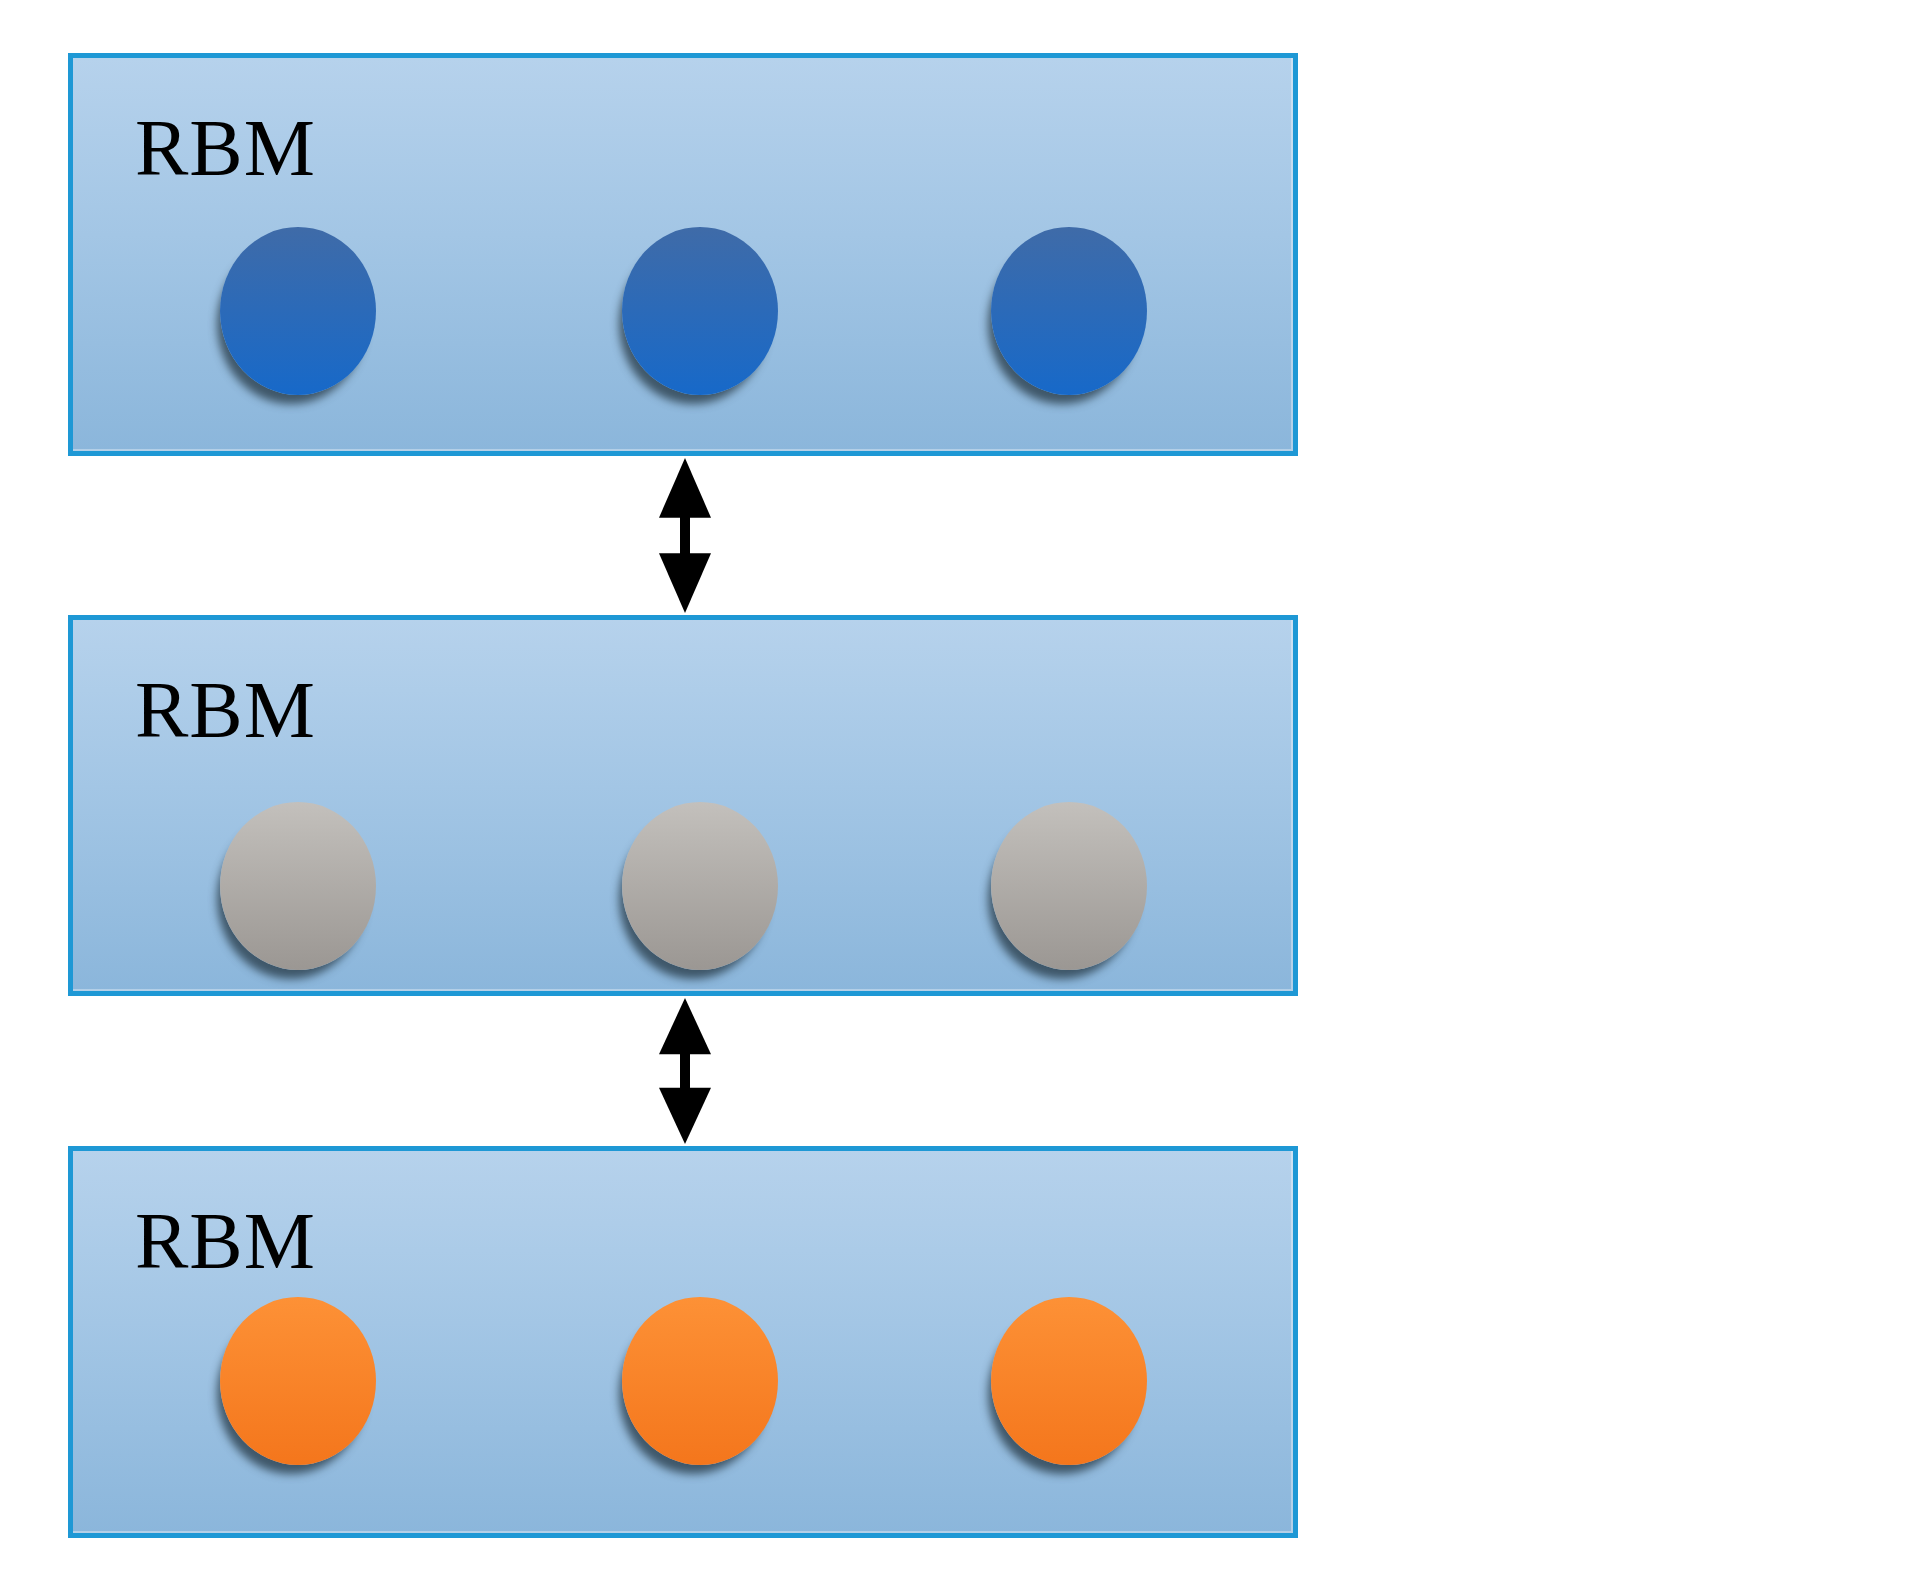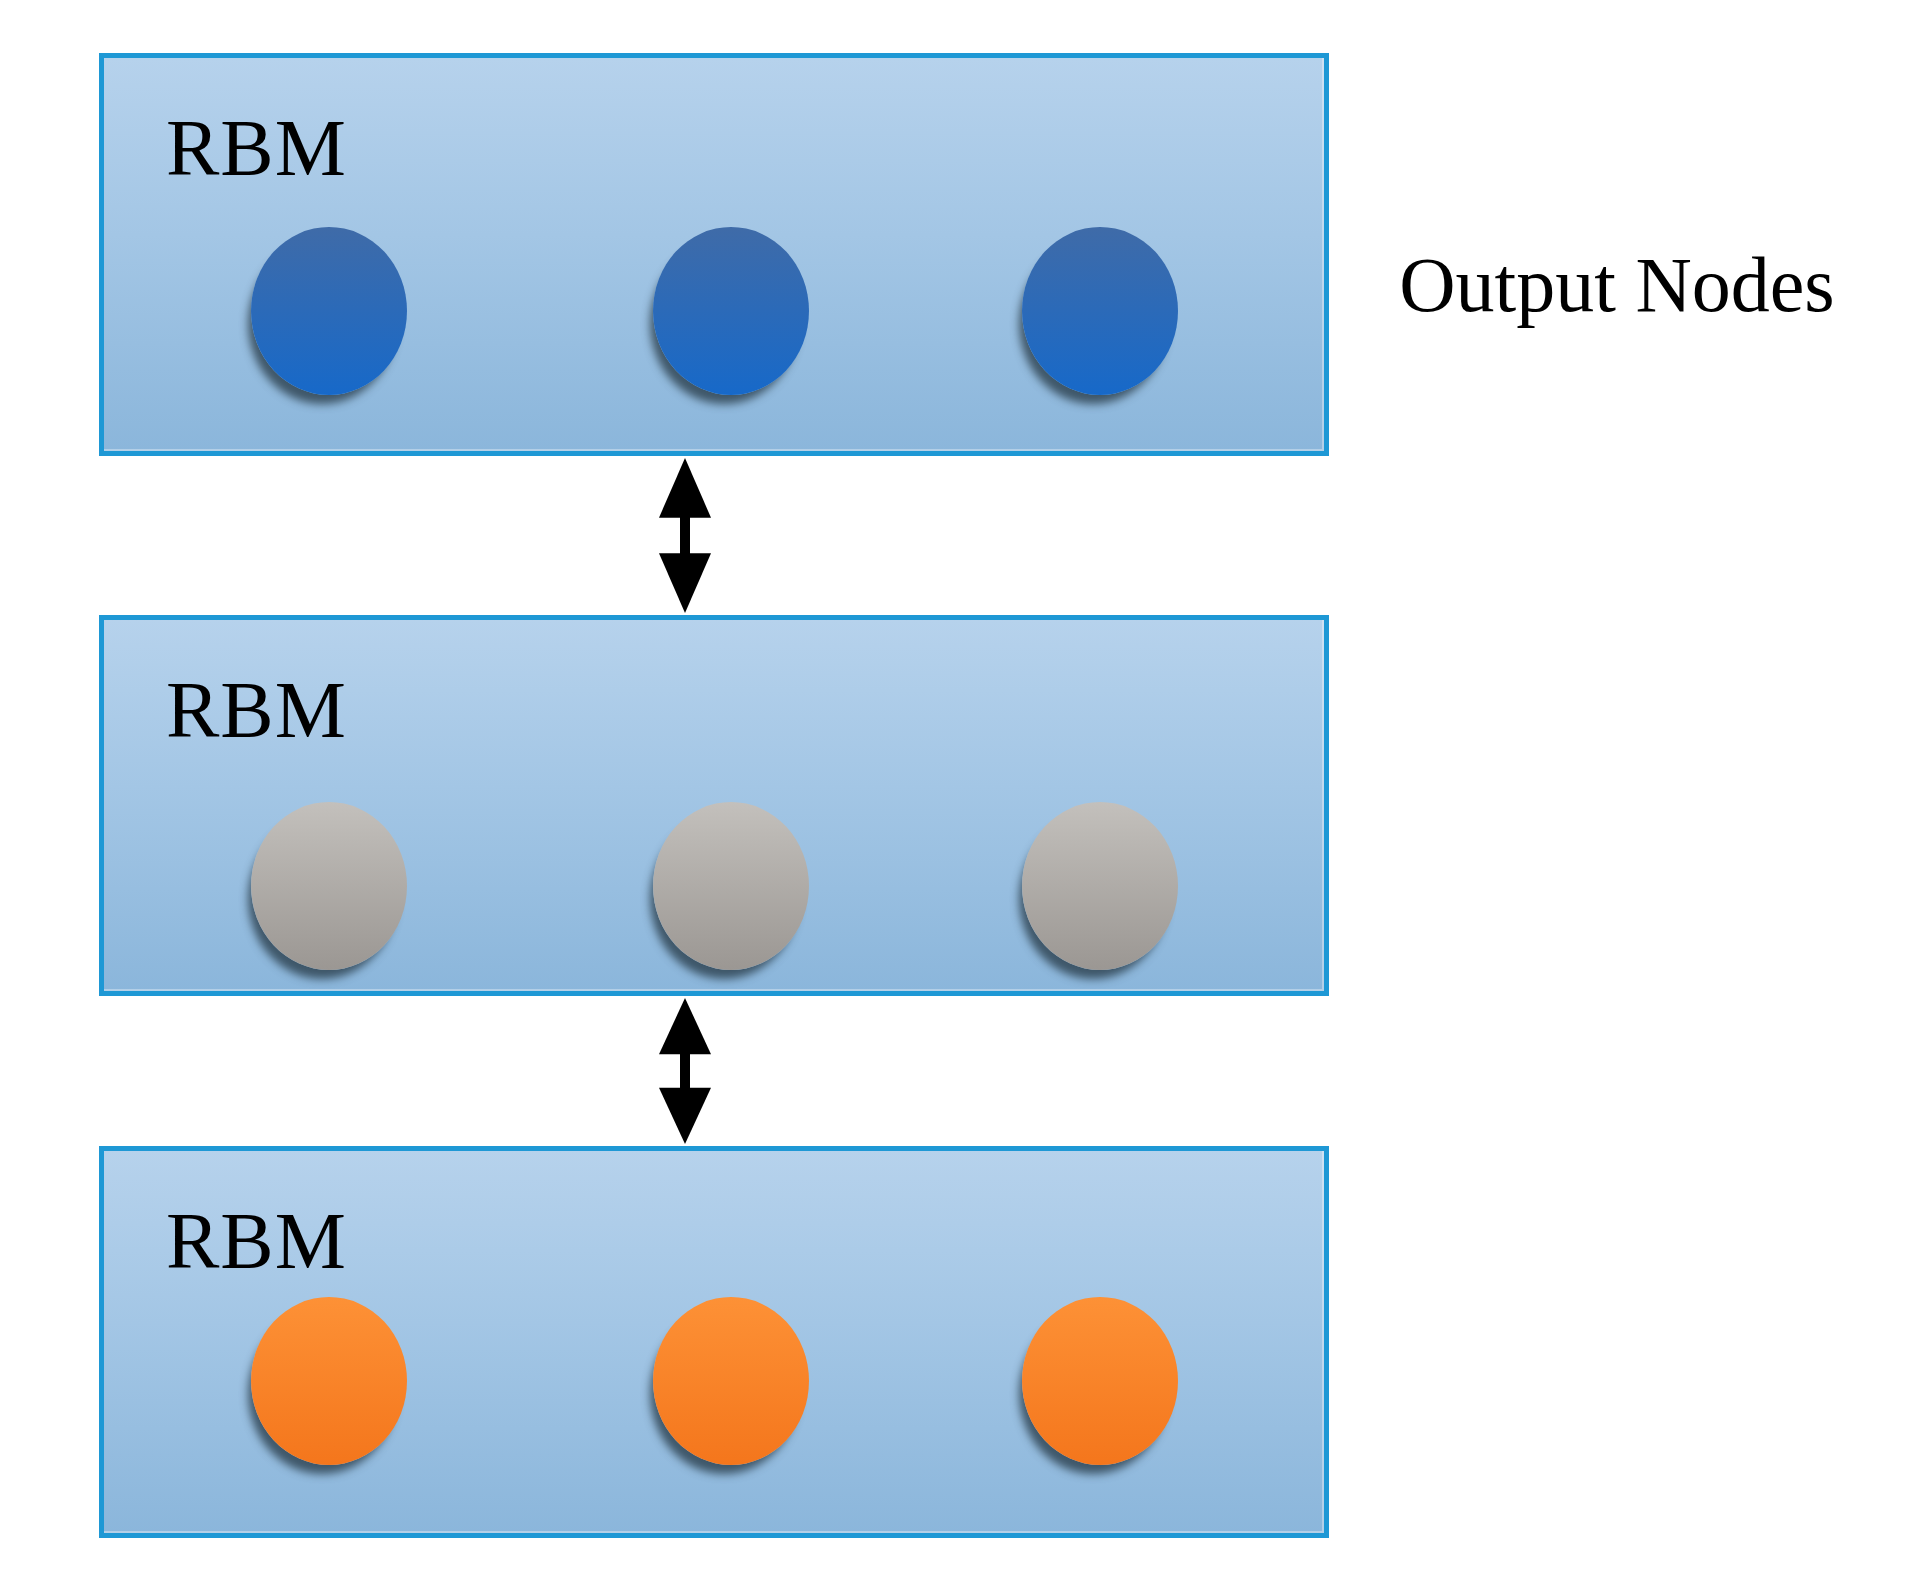--- a/index.html
+++ b/index.html
@@ -18,21 +18,20 @@
 
   
   .rbm-box {
     position: absolute;
     left: 68px;
     width: 1230px;
     border: 5px solid #1e98d5;
     background: linear-gradient(to bottom, #b6d2ec 0%, #a3c6e5 45%, #8bb6db 100%);
     box-sizing: border-box;
     box-shadow: inset -2px -2px 0 rgba(255,255,255,0.35);
-    margin-left: 31px;
   }
   .box-0 { top: 53px;   height: 403px; }
   .box-1 { top: 615px;  height: 381px; }
   .box-2 { top: 1146px; height: 392px; }
 
   .rbm-label {
     position: absolute;
     left: 62px;
     top: 50px;
     font-size: 80px;
@@ -111,15 +110,14 @@
     <polygon points="30,149 56,92 4,92" fill="#000000"></polygon>
   </svg>
 
   <div class="rbm-box box-2 row-2">
     <div class="rbm-label">RBM</div>
     <div class="node col-0" style="background: linear-gradient(rgb(253, 145, 54) 0%, rgb(244, 118, 28) 100%);"></div>
     <div class="node col-1" style="background: linear-gradient(rgb(253, 145, 54) 0%, rgb(244, 118, 28) 100%);"></div>
     <div class="node col-2" style="background: linear-gradient(rgb(253, 145, 54) 0%, rgb(244, 118, 28) 100%);"></div>
   </div>
 
-  <div class="side-label label-0">Output Nodes</div>
 
 </div>
 
 </body></html>

